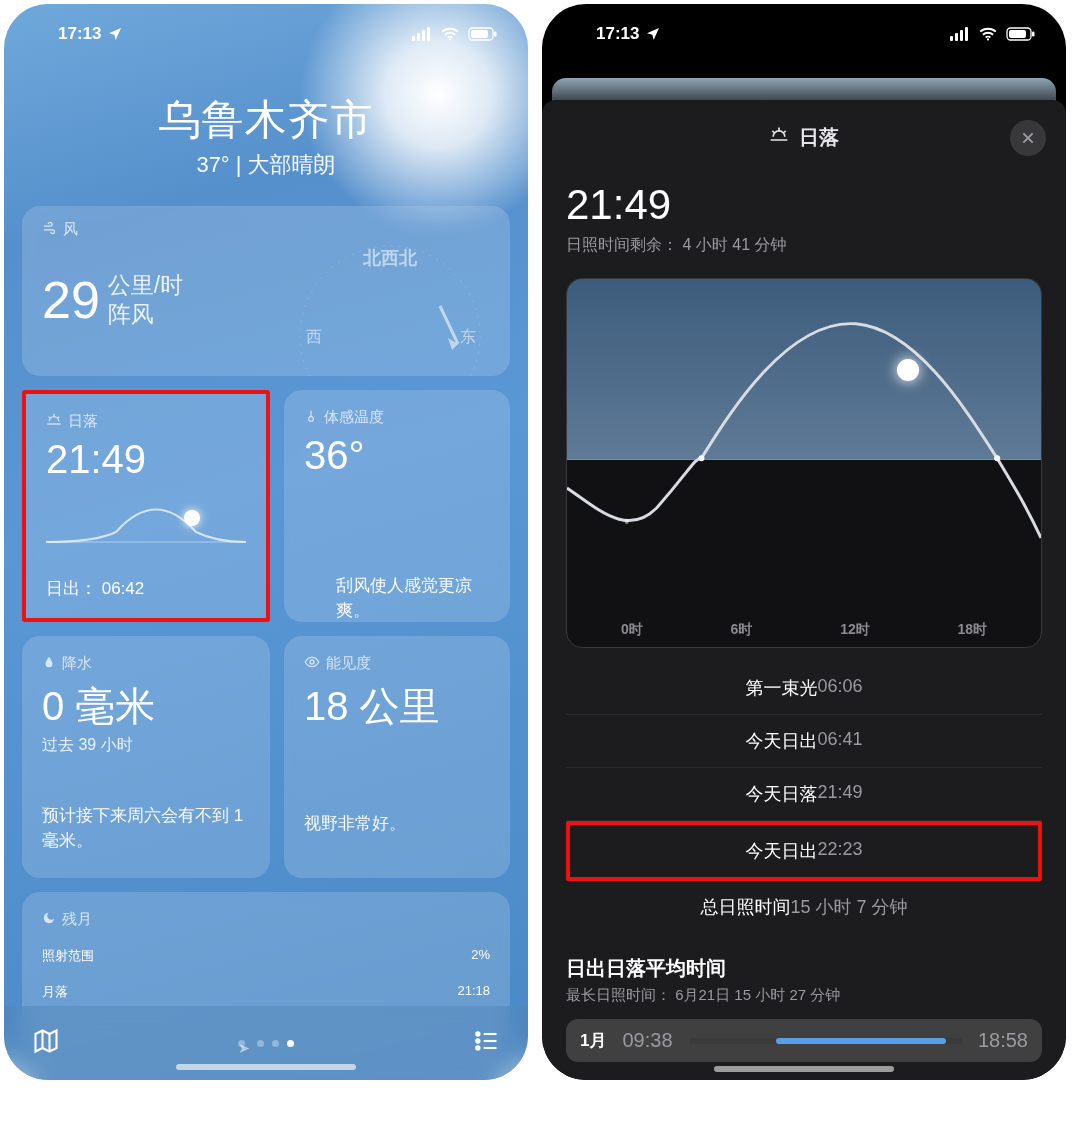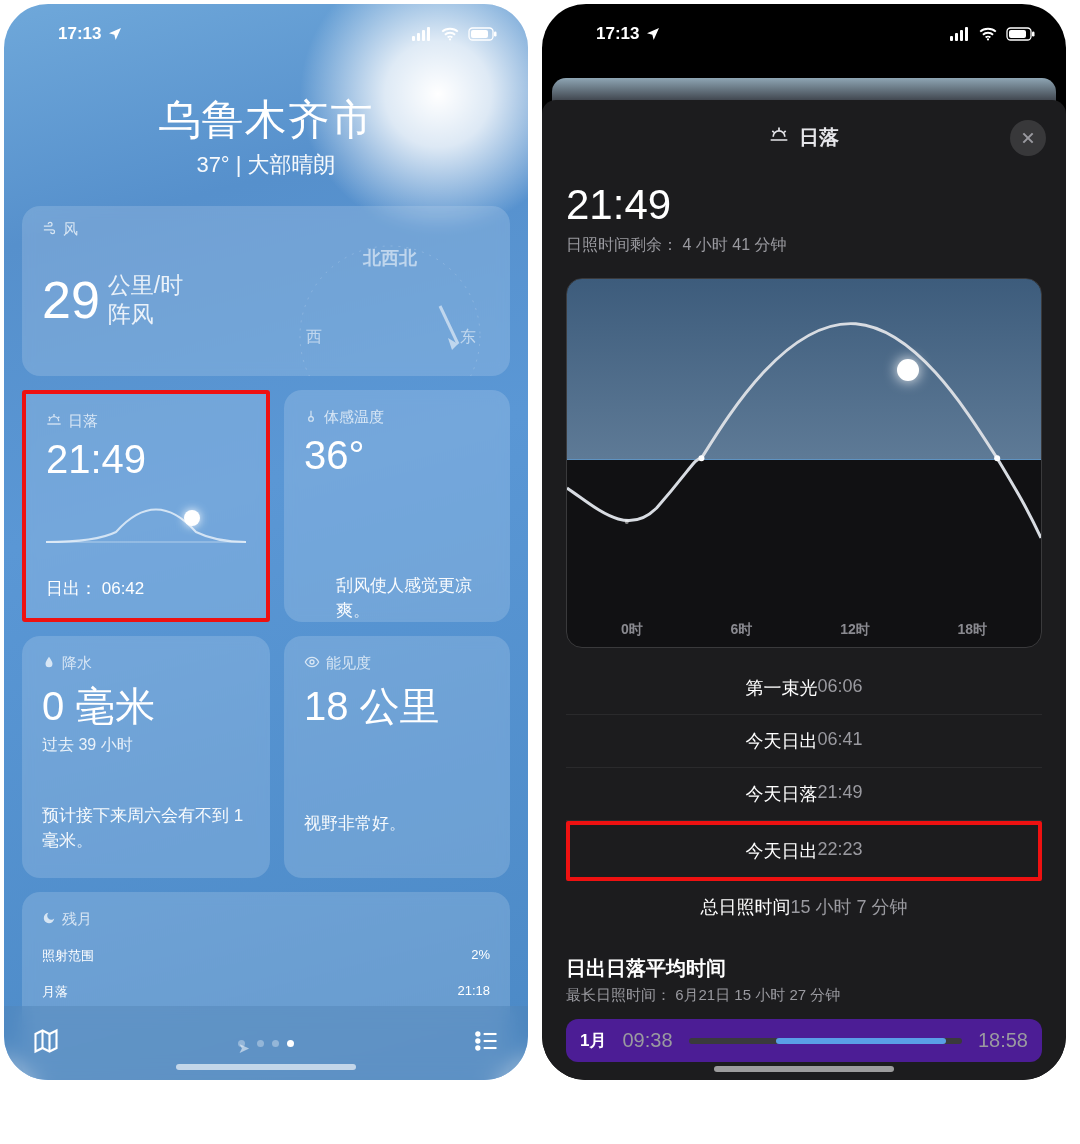--- a/index.html
+++ b/index.html
@@ -61,21 +61,21 @@
   .chart-dot { position:absolute; left:330px; top:80px; width:22px; height:22px; border-radius:50%; background:#fff; box-shadow:0 0 14px #fff; }
   .chart-ticks { position:absolute; left:0; right:0; bottom:8px; display:flex; justify-content:space-around; font-size:14px; color:#8a8a90; padding:0 10px; }
   .rows { margin-top:14px; }
   .rows .r { display:flex; justify-content:center; padding:14px 8px; font-size:18px; border-bottom:1px solid #2a2a2c; }
   .rows .r:last-child { border-bottom:none; }
   .rows .r .v { color:#9a9aa0; }
   .rows .r.hi { border:4px solid #e11; border-radius:2px; }
   .avg-hdr { margin-top:22px; }
   .avg-hdr .h1 { font-size:20px; font-weight:600; }
   .avg-hdr .h2 { font-size:15px; color:#9a9aa0; margin-top:4px; }
-  .month-row { margin-top:14px; display:flex; align-items:center; gap:16px; padding:10px 14px; background:#4c1d95; border-radius:12px; font-size:17px; position:relative; }
+  .month-row { margin-top:14px; display:flex; align-items:center; gap:16px; padding:10px 14px; background:#404040; border-radius:12px; font-size:17px; position:relative; }
   .month-row .bar { flex:1; height:6px; border-radius:4px; background:#3a3a3c; position:relative; }
   .month-row .bar .fill { position:absolute; left:32%; right:6%; top:0; bottom:0; border-radius:4px; background:#5a9fe6; }
   .month-row .t { color:#9a9aa0; font-size:20px; }
   .home-ind-d { position:absolute; bottom:8px; left:50%; transform:translateX(-50%); width:180px; height:6px; border-radius:4px; background:#ffffff90; }
 </style>
 </head>
 <body>
 
 <div class="phone left">
   <div class="sun-glow"></div>

